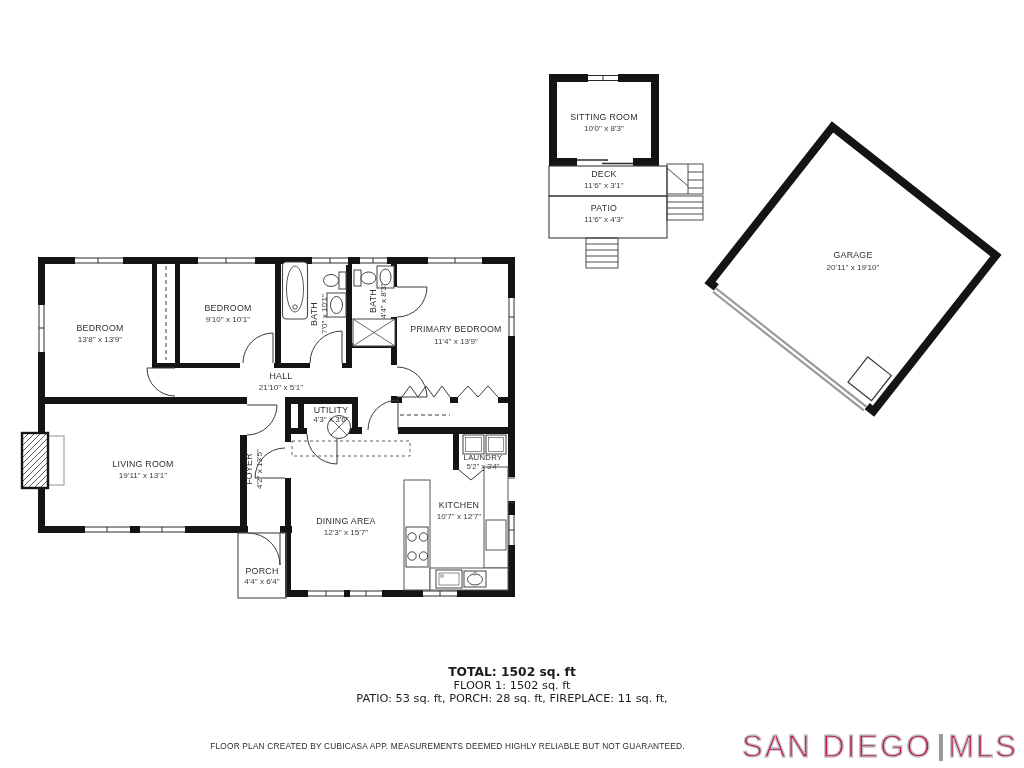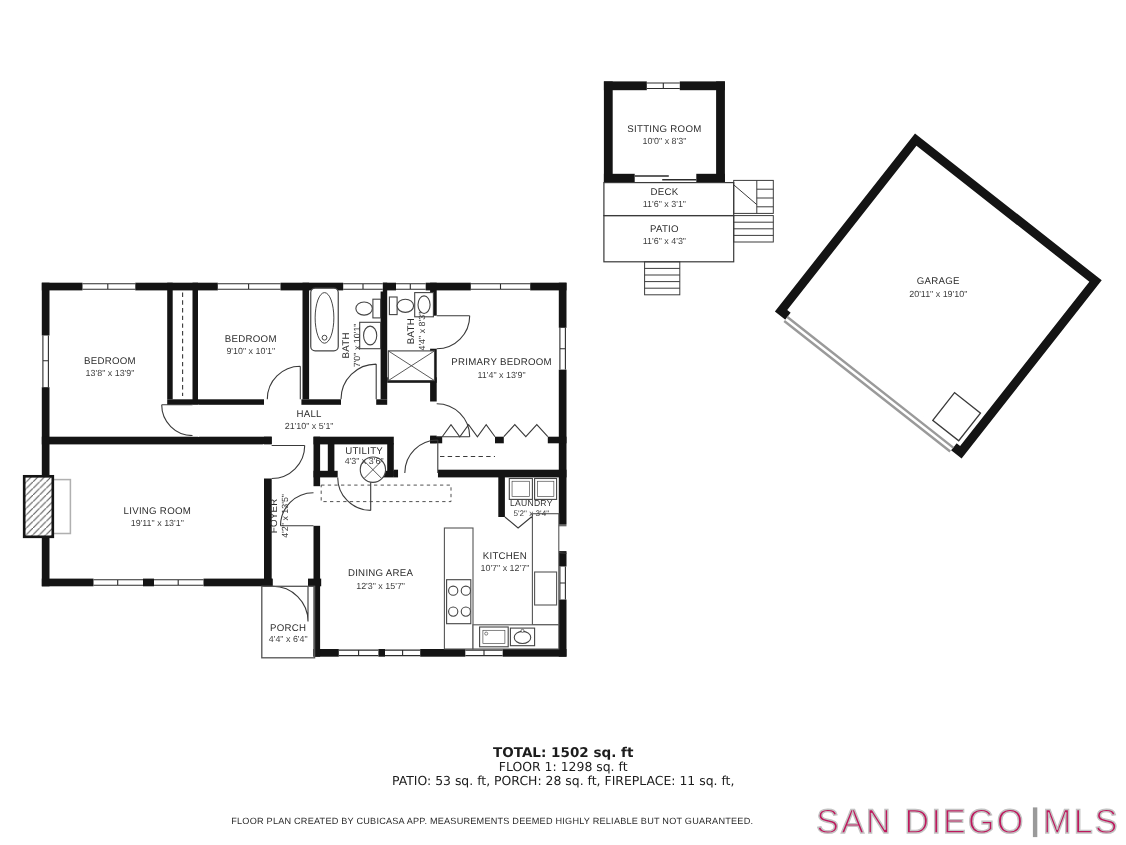--- a/index.html
+++ b/index.html
@@ -2,21 +2,21 @@
 <html><head>
 <meta charset="utf-8">
 <style>
   html,body{margin:0;padding:0;background:#ffffff;}
   .page{position:relative;width:1024px;height:768px;background:#ffffff;overflow:hidden;
         font-family:"Liberation Sans",sans-serif;}
   svg text{font-family:"Liberation Sans",sans-serif;fill:#2e2e2e;}
   .room-name{font-size:8.8px;letter-spacing:.25px;}
   .room-dims{font-size:8.1px;fill:#3c3c3c;}
   .summary{position:absolute;left:0;top:666px;width:1024px;text-align:center;
-           font-family:"DejaVu Sans",sans-serif;color:#1c1c1c;font-size:11.3px;line-height:13.2px;margin-top:12px;}
+           font-family:"DejaVu Sans",sans-serif;color:#1c1c1c;font-size:11.3px;line-height:13.2px;}
   .summary .total{font-weight:bold;font-size:12.3px;}
   .disclaimer{position:absolute;left:0;top:741px;width:895px;text-align:center;
               font-family:"Liberation Sans",sans-serif;color:#2a2a2a;font-size:8.3px;letter-spacing:.2px;}
   .watermark{position:absolute;right:6px;top:729px;display:flex;align-items:center;
              font-family:"Liberation Sans",sans-serif;font-size:31px;font-weight:400;
              letter-spacing:2px;color:#be185d;-webkit-text-stroke:1.3px #c3c3c3;white-space:nowrap;}
   .watermark .bar{display:inline-block;width:4px;height:27px;background:#9a9a9a;
                   margin:0 5px 0 7px;-webkit-text-stroke:0;}
 </style>
 </head>
@@ -317,21 +317,21 @@
   </g>
   <g text-anchor="middle">
     <text class="room-name" x="853" y="258">GARAGE</text>
     <text class="room-dims" x="853" y="270">20'11" x 19'10"</text>
   </g>
 </svg>
 
 
 <div class="summary">
   <div class="total">TOTAL: 1502 sq. ft</div>
-  <div>FLOOR 1: 1298 sq. ft</div>
+  <div>FLOOR 1: 1502 sq. ft</div>
   <div>PATIO: 53 sq. ft, PORCH: 28 sq. ft, FIREPLACE: 11 sq. ft,</div>
 </div>
 <div class="disclaimer">FLOOR PLAN CREATED BY CUBICASA APP. MEASUREMENTS DEEMED HIGHLY RELIABLE BUT NOT GUARANTEED.</div>
 
 
 <div class="watermark">
   <span>SAN DIEGO</span>
   <span class="bar"></span>
   <span>MLS</span>
 </div>

